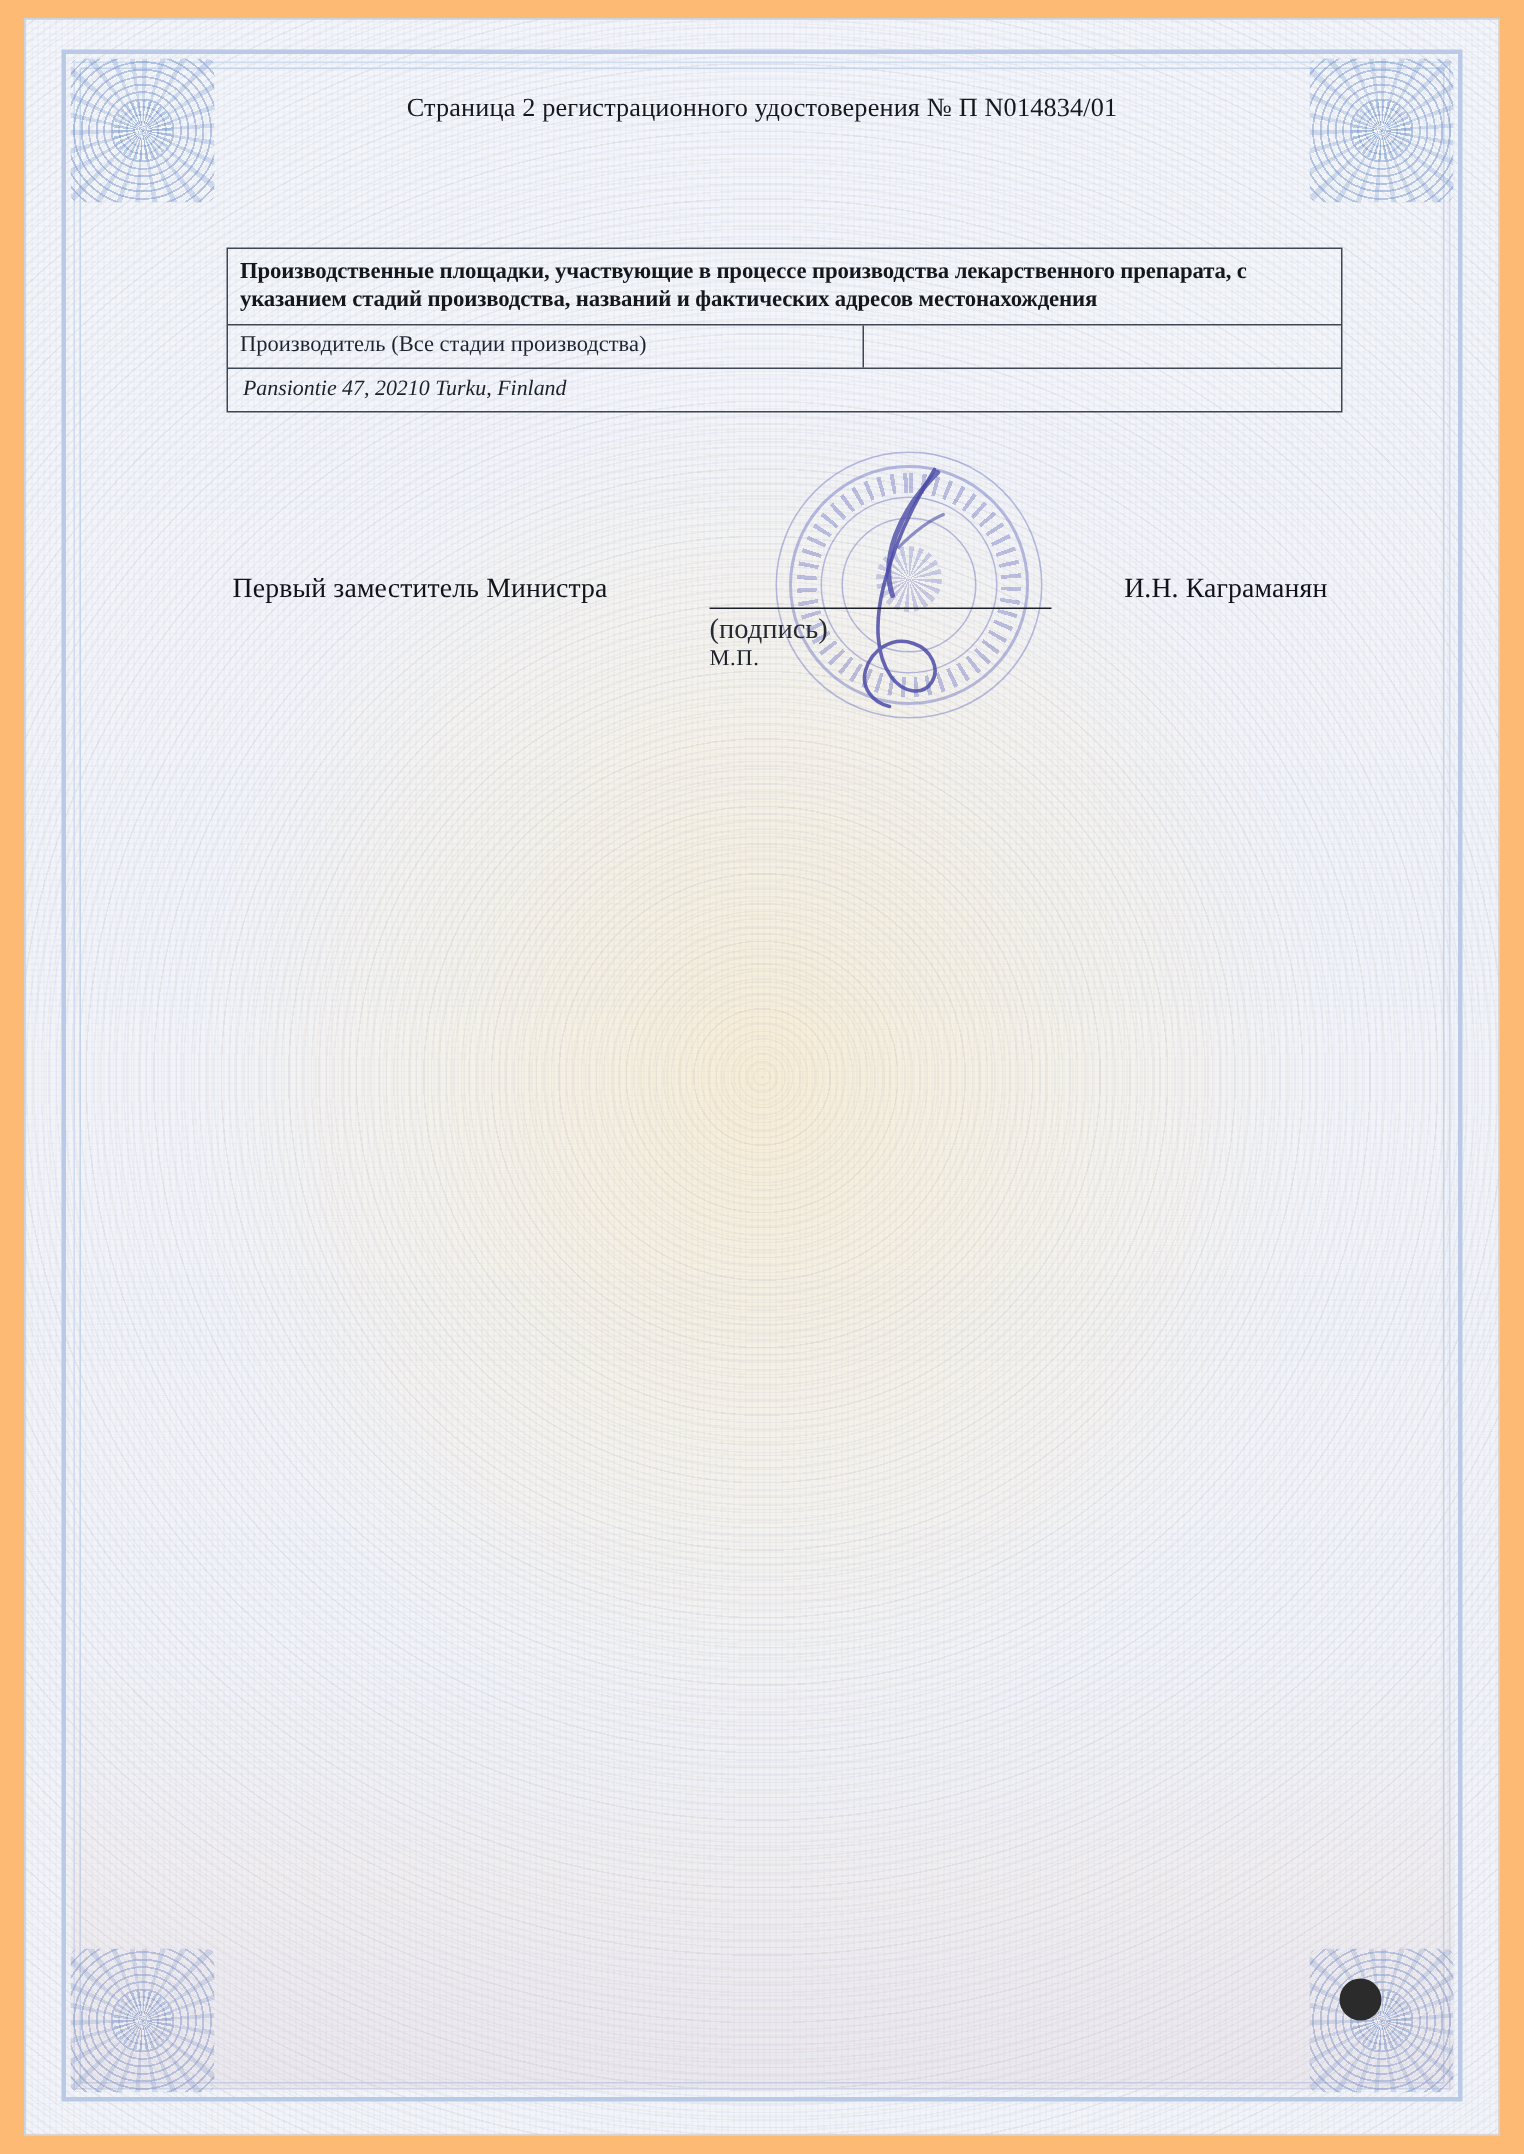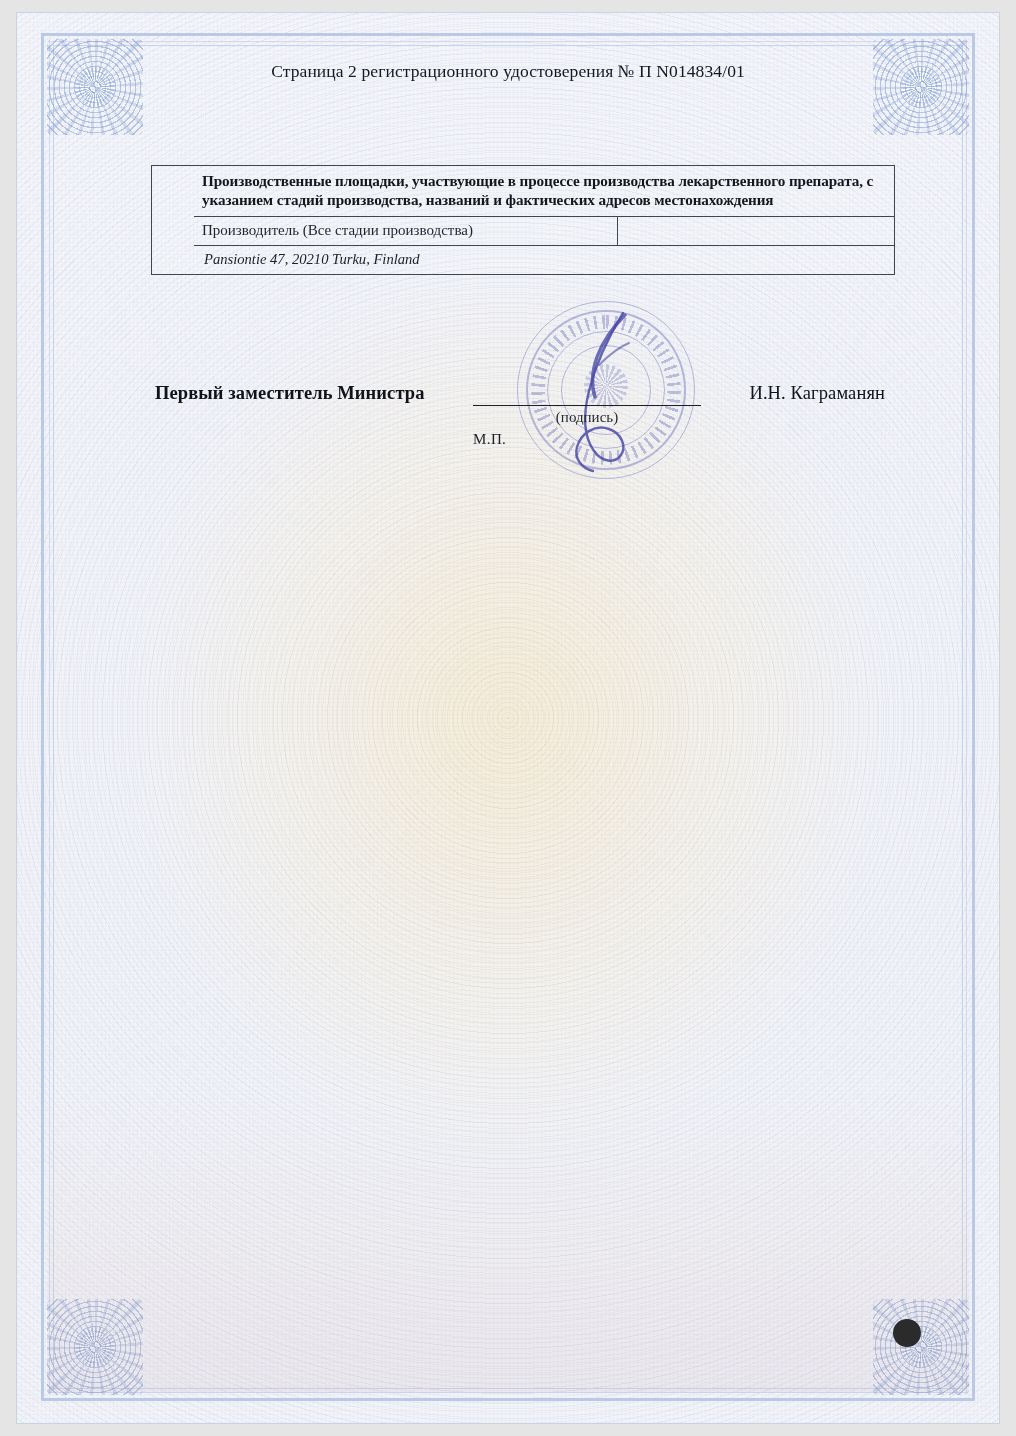--- a/index.html
+++ b/index.html
@@ -12,21 +12,21 @@
     height: 1436px;
     font-family: "Liberation Serif", serif;
     overflow: hidden;
   }
 
   
   .page {
     position: relative;
     width: 1016px;
     height: 1436px;
-    background: #e5e5e5;
+    background: #fdba74;
     box-sizing: border-box;
   }
 
   .scan-sheet {
     position: absolute;
     left: 16px;
     top: 12px;
     width: 984px;
     height: 1412px;
     background:
@@ -131,21 +131,20 @@
     left: 134px;
     top: 152px;
     width: 744px;
     border: 1px solid #3e4652;
     box-sizing: border-box;
     background: rgba(255,255,255,0.10);
   }
   .tbl .row {
     display: flex;
     border-bottom: 1px solid #3e4652;
-    margin-left: 42px;
   }
   .tbl .row.last { border-bottom: none; font-style: italic; }
 
   .cell {
     padding: 5px 8px 6px 8px;
     box-sizing: border-box;
     color: #14171c;
   }
   .cell-title {
     width: 100%;
@@ -178,38 +177,38 @@
     left: 138px;
     top: 366px;
     width: 730px;
     height: 80px;
   }
   .sig-title {
     position: absolute;
     left: 0;
     top: 4px;
     font-size: 18.5px;
-    font-weight: bold;
+    font-weight: normal;
     color: #10131a;
     letter-spacing: 0.1px;
   }
   .sig-line {
     position: absolute;
     left: 318px;
     top: 26px;
     width: 228px;
     border-bottom: 1.4px solid #1a1f28;
   }
   .sig-caption {
     position: absolute;
     left: 318px;
     top: 30px;
     width: 228px;
-    text-align: center;
-    font-size: 15px;
+    text-align: left;
+    font-size: 19px;
     color: #262b33;
   }
   .sig-mp {
     position: absolute;
     left: 318px;
     top: 52px;
     width: 118px;
     font-size: 15px;
     color: #1b2028;
     letter-spacing: 0.4px;

